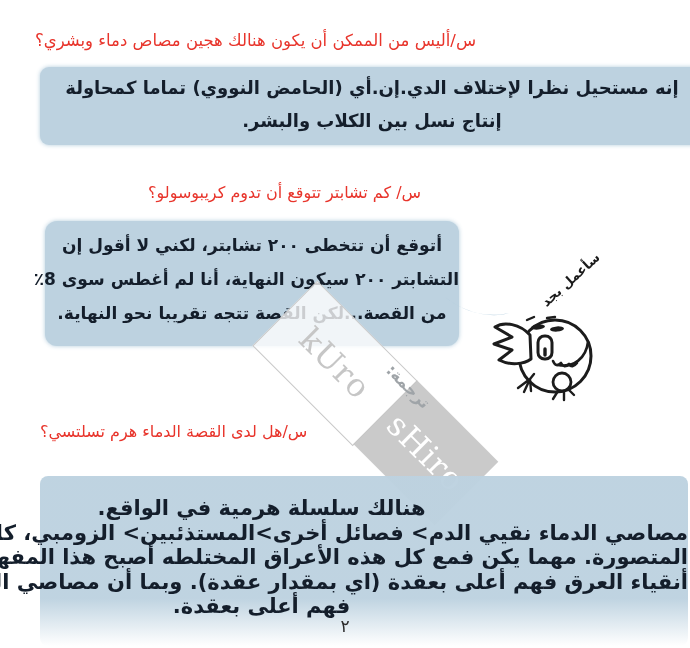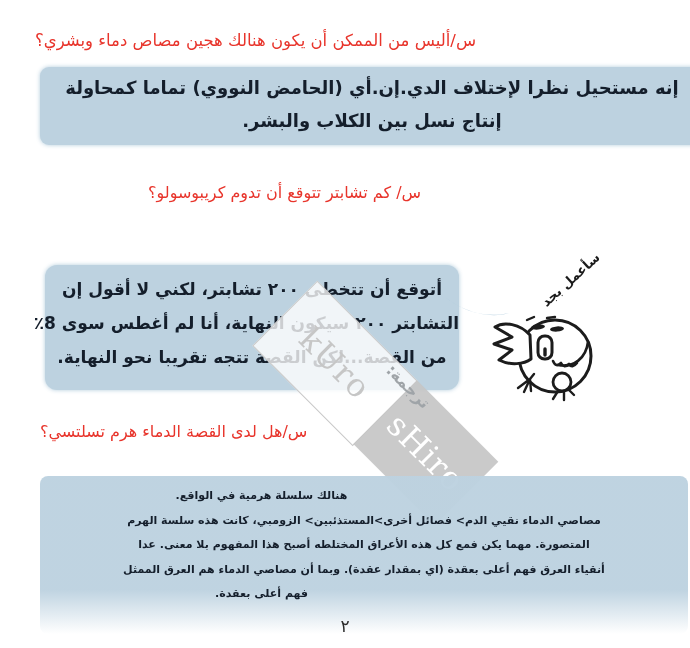--- a/index.html
+++ b/index.html
@@ -17,24 +17,24 @@
   .answer-box {
     position:absolute; background:#bdd2e0; border-radius:9px;
     box-shadow:0 0 4px rgba(170,198,216,0.9);
     color:#141e2b; font-weight:bold; direction:rtl; text-align:center;
   }
   .ans-line { white-space:nowrap; }
   .box1 { left:40px; top:67px;  width:664px; height:74px;  padding-top:4px;
           font-size:18px; }
   .box1 .ans-line { line-height:33px; }
   .box2 { left:45px; top:221px; width:414px; height:118px; padding-top:7px;
-          font-size:17px; border-radius:12px;margin-top:44px; }
+          font-size:17px; border-radius:12px; }
   .box2 .ans-line { line-height:34px; }
-  .box3 { left:40px; top:476px; width:648px; height:150px; padding-top:8px;
-          font-size:11px; border-radius:8px; box-shadow:none;
+  .box3 { left:40px; top:476px; width:648px; height:150px; padding-top:20px;
+          font-size:21px; border-radius:8px; box-shadow:none;
           background:linear-gradient(to bottom,
             rgba(189,210,224,0.97) 0%, rgba(189,210,224,0.97) 72%,
             rgba(189,210,224,0) 100%); }
   .box3 .ans-line { line-height:24.5px; }
   .shift-left { margin-right:205px; }
   .tail-svg { position:absolute; left:443px; top:294px; }
   .bird-svg { position:absolute; left:470px; top:290px; }
   .mascot-caption {
     position:absolute; left:534px; top:272px; direction:rtl;
     font-size:13px; font-weight:bold; color:#1a1a1a; white-space:nowrap;

